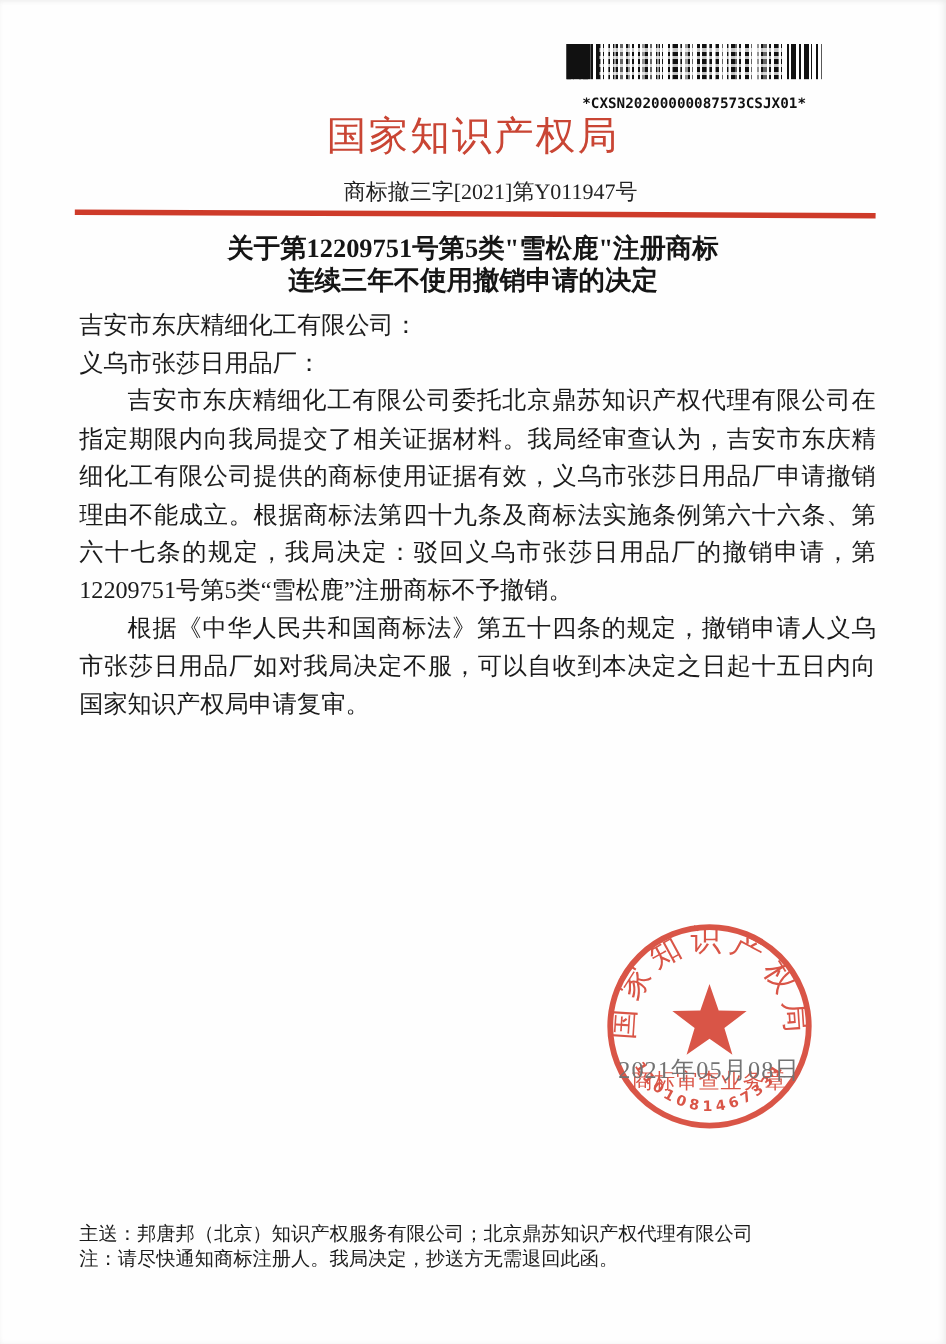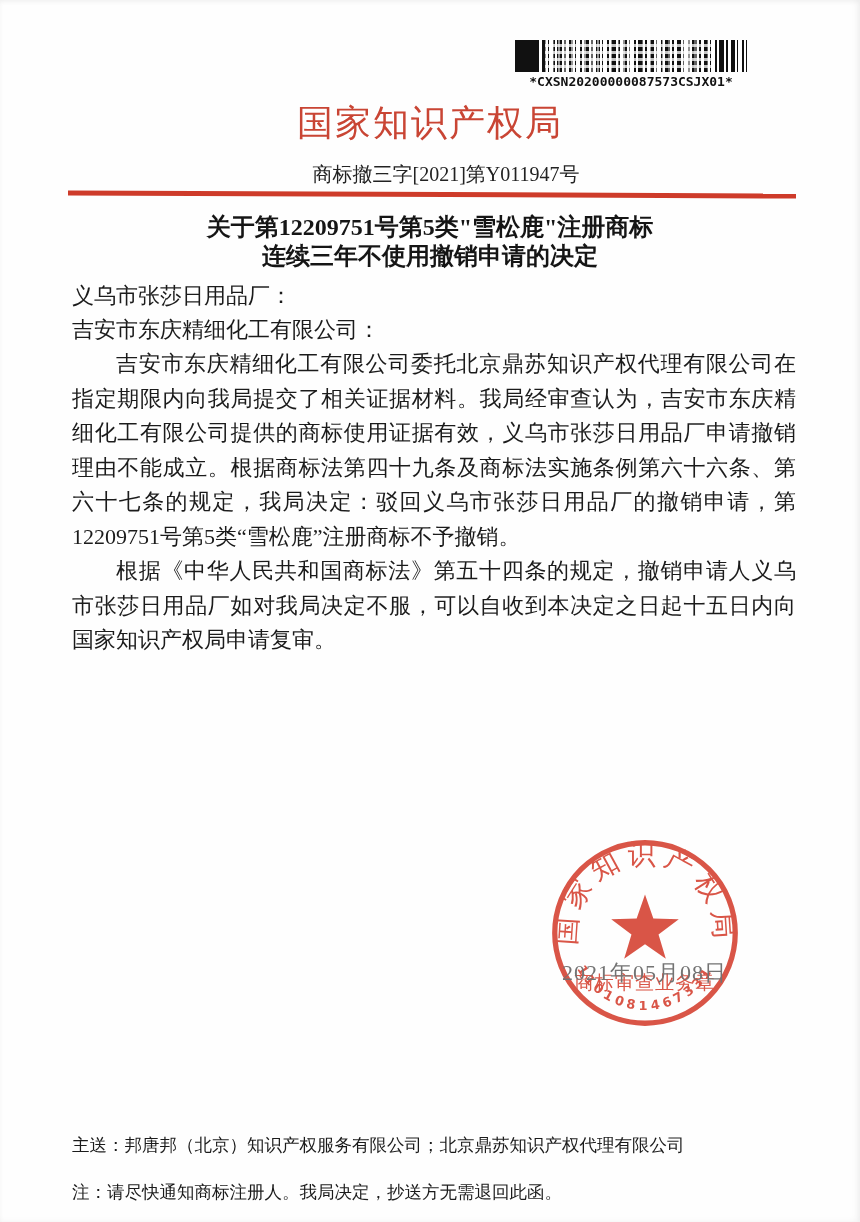--- a/index.html
+++ b/index.html
@@ -23,21 +23,21 @@
       #111 22px 24px,#fff 24px 27px);
   }
   .barcode::before{content:"";position:absolute;left:0;top:0;bottom:0;width:22px;background:#111;}
   .barcode::after{
     content:"";position:absolute;top:0;bottom:0;left:30px;right:34px;
     background:
       repeating-linear-gradient(0deg, transparent 0 4px, rgba(255,255,255,.75) 4px 7px),
       repeating-linear-gradient(90deg, rgba(255,255,255,.55) 0 2px, transparent 2px 6px, rgba(255,255,255,.35) 6px 9px, transparent 9px 13px);
   }
   .barcode-text{
-    margin-top:2px;
+    margin-top:15px;
     font-family:"DejaVu Sans Mono","Liberation Mono",monospace;
     font-weight:bold;font-size:13px;letter-spacing:0px;color:#111;white-space:nowrap;
   }
   
   .agency{
     position:absolute;left:0;right:0;top:99px;
     text-align:center;font-size:36px;letter-spacing:2px;
     color:#c94534;font-weight:500;
   }
   .docnum{
@@ -66,21 +66,21 @@
   .seal{position:absolute;left:549px;top:837px;width:192px;height:192px;opacity:.93;}
   .date{
     position:absolute;left:562px;top:958px;width:200px;
     font-size:22px;color:#737373;letter-spacing:1px;z-index:3;white-space:nowrap;
   }
   
   .footer{
     position:absolute;left:72px;top:1110px;width:724px;
     font-size:17.5px;line-height:22.5px;color:#1b1b1b;
   }
-  .footer-line{white-space:nowrap;margin-top:24px;}
+  .footer-line{white-space:nowrap;}
 </style>
 </head>
 <body>
 
 <div class="page">
 
   <div class="barcode-wrap">
     <div class="barcode"></div>
     <div class="barcode-text">*CXSN20200000087573CSJX01*</div>
   </div>
@@ -88,22 +88,22 @@
   <div class="agency">国家知识产权局</div>
   <div class="docnum">商标撤三字[2021]第Y011947号</div>
   <div class="redline"></div>
 
   <div class="doc-title">
     <div>关于第12209751号第5类"雪松鹿"注册商标</div>
     <div>连续三年不使用撤销申请的决定</div>
   </div>
 
   <div class="body">
+    <div class="addressee">吉安市东庆精细化工有限公司：</div>
     <div class="addressee">义乌市张莎日用品厂：</div>
-    <div class="addressee">吉安市东庆精细化工有限公司：</div>
     <p>吉安市东庆精细化工有限公司委托北京鼎苏知识产权代理有限公司在指定期限内向我局提交了相关证据材料。我局经审查认为，吉安市东庆精细化工有限公司提供的商标使用证据有效，义乌市张莎日用品厂申请撤销理由不能成立。根据商标法第四十九条及商标法实施条例第六十六条、第六十七条的规定，我局决定：驳回义乌市张莎日用品厂的撤销申请，第12209751号第5类“雪松鹿”注册商标不予撤销。</p>
     <p>根据《中华人民共和国商标法》第五十四条的规定，撤销申请人义乌市张莎日用品厂如对我局决定不服，可以自收到本决定之日起十五日内向国家知识产权局申请复审。</p>
   </div>
 
   <svg class="seal" viewBox="0 0 200 200" xmlns="http://www.w3.org/2000/svg">
     <defs>
       <path id="sealTopArc" d="M 30.5 118.6 A 72 72 0 1 1 169.5 118.6" fill="none"></path>
       <path id="sealBottomArc" d="M 24.8 127.4 A 80 80 0 0 0 175.2 127.4" fill="none"></path>
     </defs>
     <circle cx="100" cy="100" r="94" fill="none" stroke="#d7493a" stroke-width="5.5"></circle>

